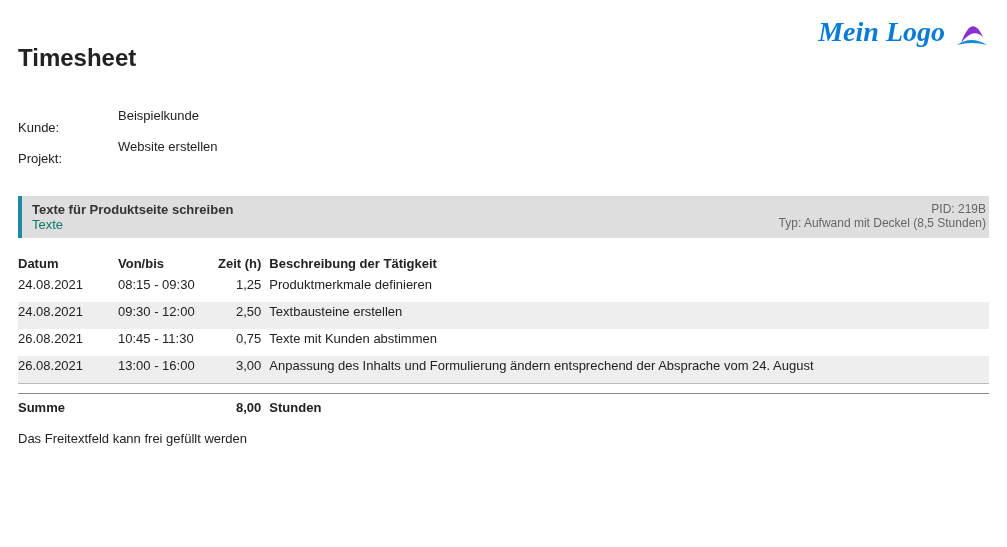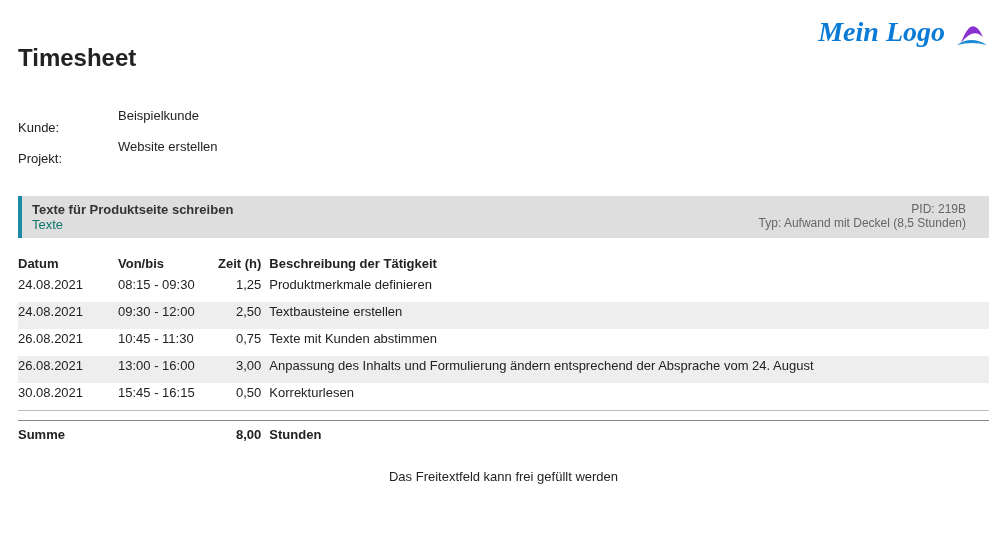--- a/index.html
+++ b/index.html
@@ -58,21 +58,21 @@
       margin-top: 12px;
     }
     .info-label-r {
       width: 170px;
     }
     .info-value { }
     .task-box {
       margin-top: 30px;
       background: #dedede;
       border-left: 4px solid #1a8aa5;
-      padding: 6px 23px 6px 10px;
+      padding: 6px 3px 6px 10px;
       display: flex;
       justify-content: space-between;
       align-items: flex-start;
     }
     .task-left { }
     .task-title { font-weight: bold; color: #333; }
     .task-sub { color: #0f766e; }
     .task-right {
       text-align: right;
       color: #666;
@@ -107,21 +107,21 @@
       border-top: 1px solid #888;
       font-weight: bold;
       padding-top: 6px;
       margin-left: 19px;
     }
     .sep-row td {
       border-top: 1px solid #bbb;
       height: 10px;
       padding: 0;
     }
-    .freetext { margin-top: 27px; text-align: center; }
+    .freetext { margin-top: 16px; }
     .sign-area {
       margin-top: 124px;
     }
     .sign-line {
       border-top: 1px solid #555;
       width: 240px;
       margin-bottom: 4px;
     }
     .sign-label { font-size: 13px; }
   </style>
@@ -198,26 +198,20 @@
         <td>10:45 - 11:30</td>
         <td class="col-zeit">0,75</td>
         <td>Texte mit Kunden abstimmen</td>
       </tr>
       <tr>
         <td>26.08.2021</td>
         <td>13:00 - 16:00</td>
         <td class="col-zeit">3,00</td>
         <td>Anpassung des Inhalts und Formulierung ändern entsprechend der Absprache vom 24. August</td>
       </tr>
-      <tr>
-        <td>30.08.2021</td>
-        <td>15:45 - 16:15</td>
-        <td class="col-zeit">0,50</td>
-        <td>Korrekturlesen</td>
-      </tr>
     </tbody>
   <tfoot>
     <tr class="sep-row">
         <td colspan="4"></td>
       </tr>
     <tr class="sum-row">
       <td>Summe</td>
       <td></td>
       <td class="col-zeit">8,00</td>
       <td>Stunden</td>

